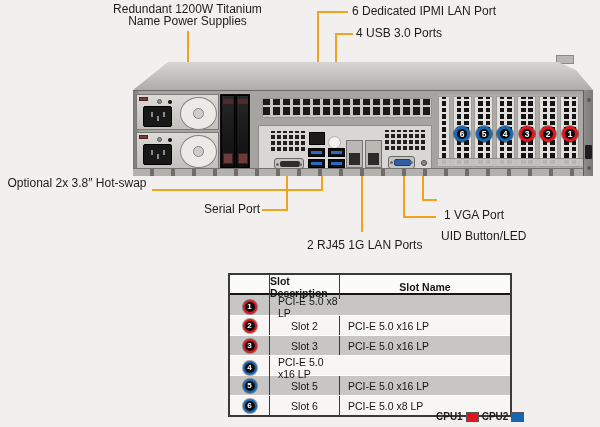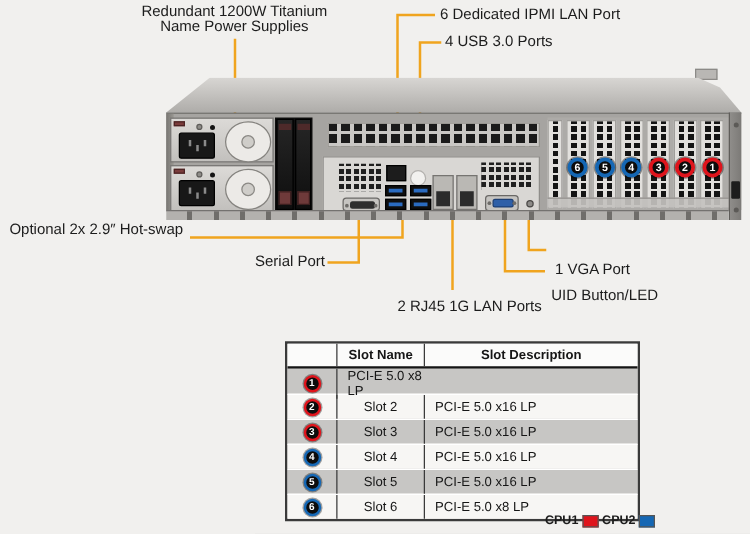--- a/index.html
+++ b/index.html
@@ -16,21 +16,21 @@
   .lbl{position:absolute;font-size:12px;line-height:11.5px;color:#1c1c1c;white-space:nowrap;}
   .lbl.center{text-align:center;}
   .lbl.right{text-align:right;}
   .lbl-psu{left:100px;top:4px;width:175px;}
   .lbl-ipmi{left:352px;top:6px;}
   .lbl-usb{left:356px;top:28px;}
   .lbl-bays{left:0px;top:177px;width:154px;line-height:13px;}
   .lbl-serial{left:180px;top:204px;width:80px;}
   .lbl-uid{left:441px;top:191px;margin-top:40px;}
   .lbl-vga{left:444px;top:210px;}
-  .lbl-lan{left:318px;top:240px;}
+  .lbl-lan{left:307px;top:240px;}
 
   
   svg.callouts{position:absolute;left:0;top:0;pointer-events:none;}
   svg.callouts path{fill:none;stroke:var(--callout);stroke-width:2px;}
 
   
   .chassis{position:absolute;left:133px;top:55px;width:460px;height:121px;}
   .top-tab{position:absolute;left:423px;top:0;width:18px;height:9px;background:#b9b7b4;border:1px solid #8c8a87;}
   .top-face{position:absolute;left:0;top:7px;width:460px;height:28px;
     background:linear-gradient(#d8d6d3,#aeacA9);
@@ -156,21 +156,21 @@
     <path d="M437,200 L423,200 L423,168"></path>
   </svg>
 
   <div class="lbl center lbl-psu">
     <div>Redundant 1200W Titanium</div>
     <div>Name Power Supplies</div>
   </div>
   <div class="lbl lbl-ipmi">6 Dedicated IPMI LAN Port</div>
   <div class="lbl lbl-usb">4 USB 3.0 Ports</div>
   <div class="lbl center lbl-bays">
-    <div>Optional 2x 2.9″ Hot-swap</div>
+    <div>Optional 2x 3.8″ Hot-swap</div>
   </div>
   <div class="lbl right lbl-serial">Serial Port</div>
   <div class="lbl lbl-uid">UID Button/LED</div>
   <div class="lbl lbl-vga">1 VGA Port</div>
   <div class="lbl lbl-lan">2 RJ45 1G LAN Ports</div>
 
   <div class="chassis">
     <div class="top-tab"></div>
     <div class="top-face"></div>
 
@@ -288,22 +288,22 @@
   <div class="badge" style="left:540px;top:126px" data-cpu="cpu1">
       <span>2</span>
     </div>
   <div class="badge" style="left:562px;top:126px" data-cpu="cpu1">
       <span>1</span>
     </div>
 
   <div class="slot-table">
     <div class="trow head">
       <div class="tcell"></div>
+      <div class="tcell">Slot Description</div>
       <div class="tcell">Slot Name</div>
-      <div class="tcell">Slot Description</div>
     </div>
     <div class="trow data gray">
       <div class="tcell">
           <span class="tbadge" data-cpu="cpu1">
             <span>1</span>
           </span>
         </div>
       <div class="tcell desc">PCI-E 5.0 x8 LP</div>
     </div>
     <div class="trow data white">
@@ -323,21 +323,20 @@
         </div>
       <div class="tcell">Slot 3</div>
       <div class="tcell desc">PCI-E 5.0 x16 LP</div>
     </div>
     <div class="trow data white">
       <div class="tcell">
           <span class="tbadge" data-cpu="cpu2">
             <span>4</span>
           </span>
         </div>
-      <div class="tcell">Slot 4</div>
       <div class="tcell desc">PCI-E 5.0 x16 LP</div>
     </div>
     <div class="trow data gray">
       <div class="tcell">
           <span class="tbadge" data-cpu="cpu2">
             <span>5</span>
           </span>
         </div>
       <div class="tcell">Slot 5</div>
       <div class="tcell desc">PCI-E 5.0 x16 LP</div>

